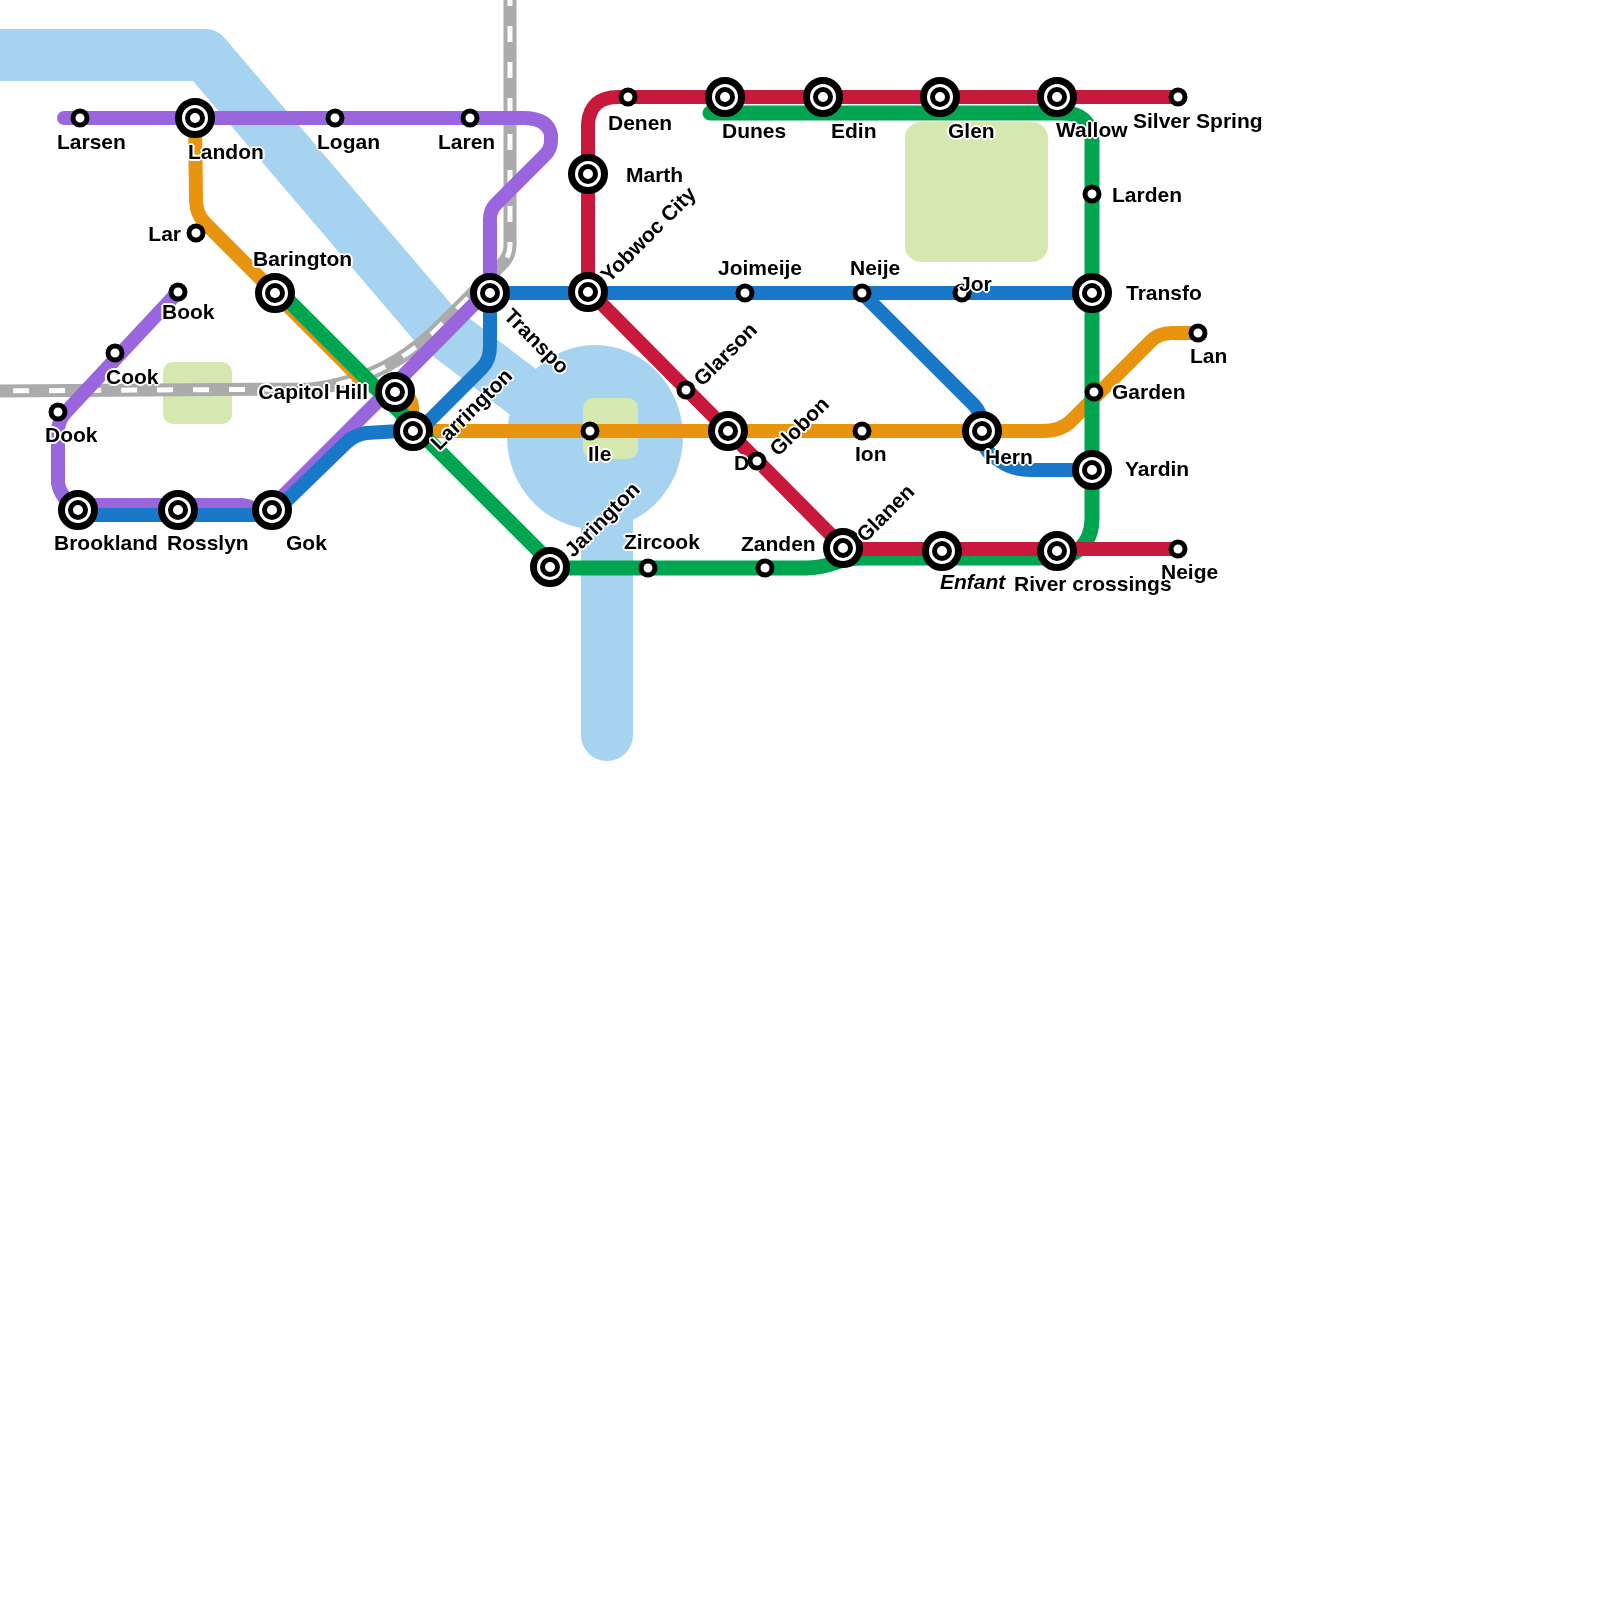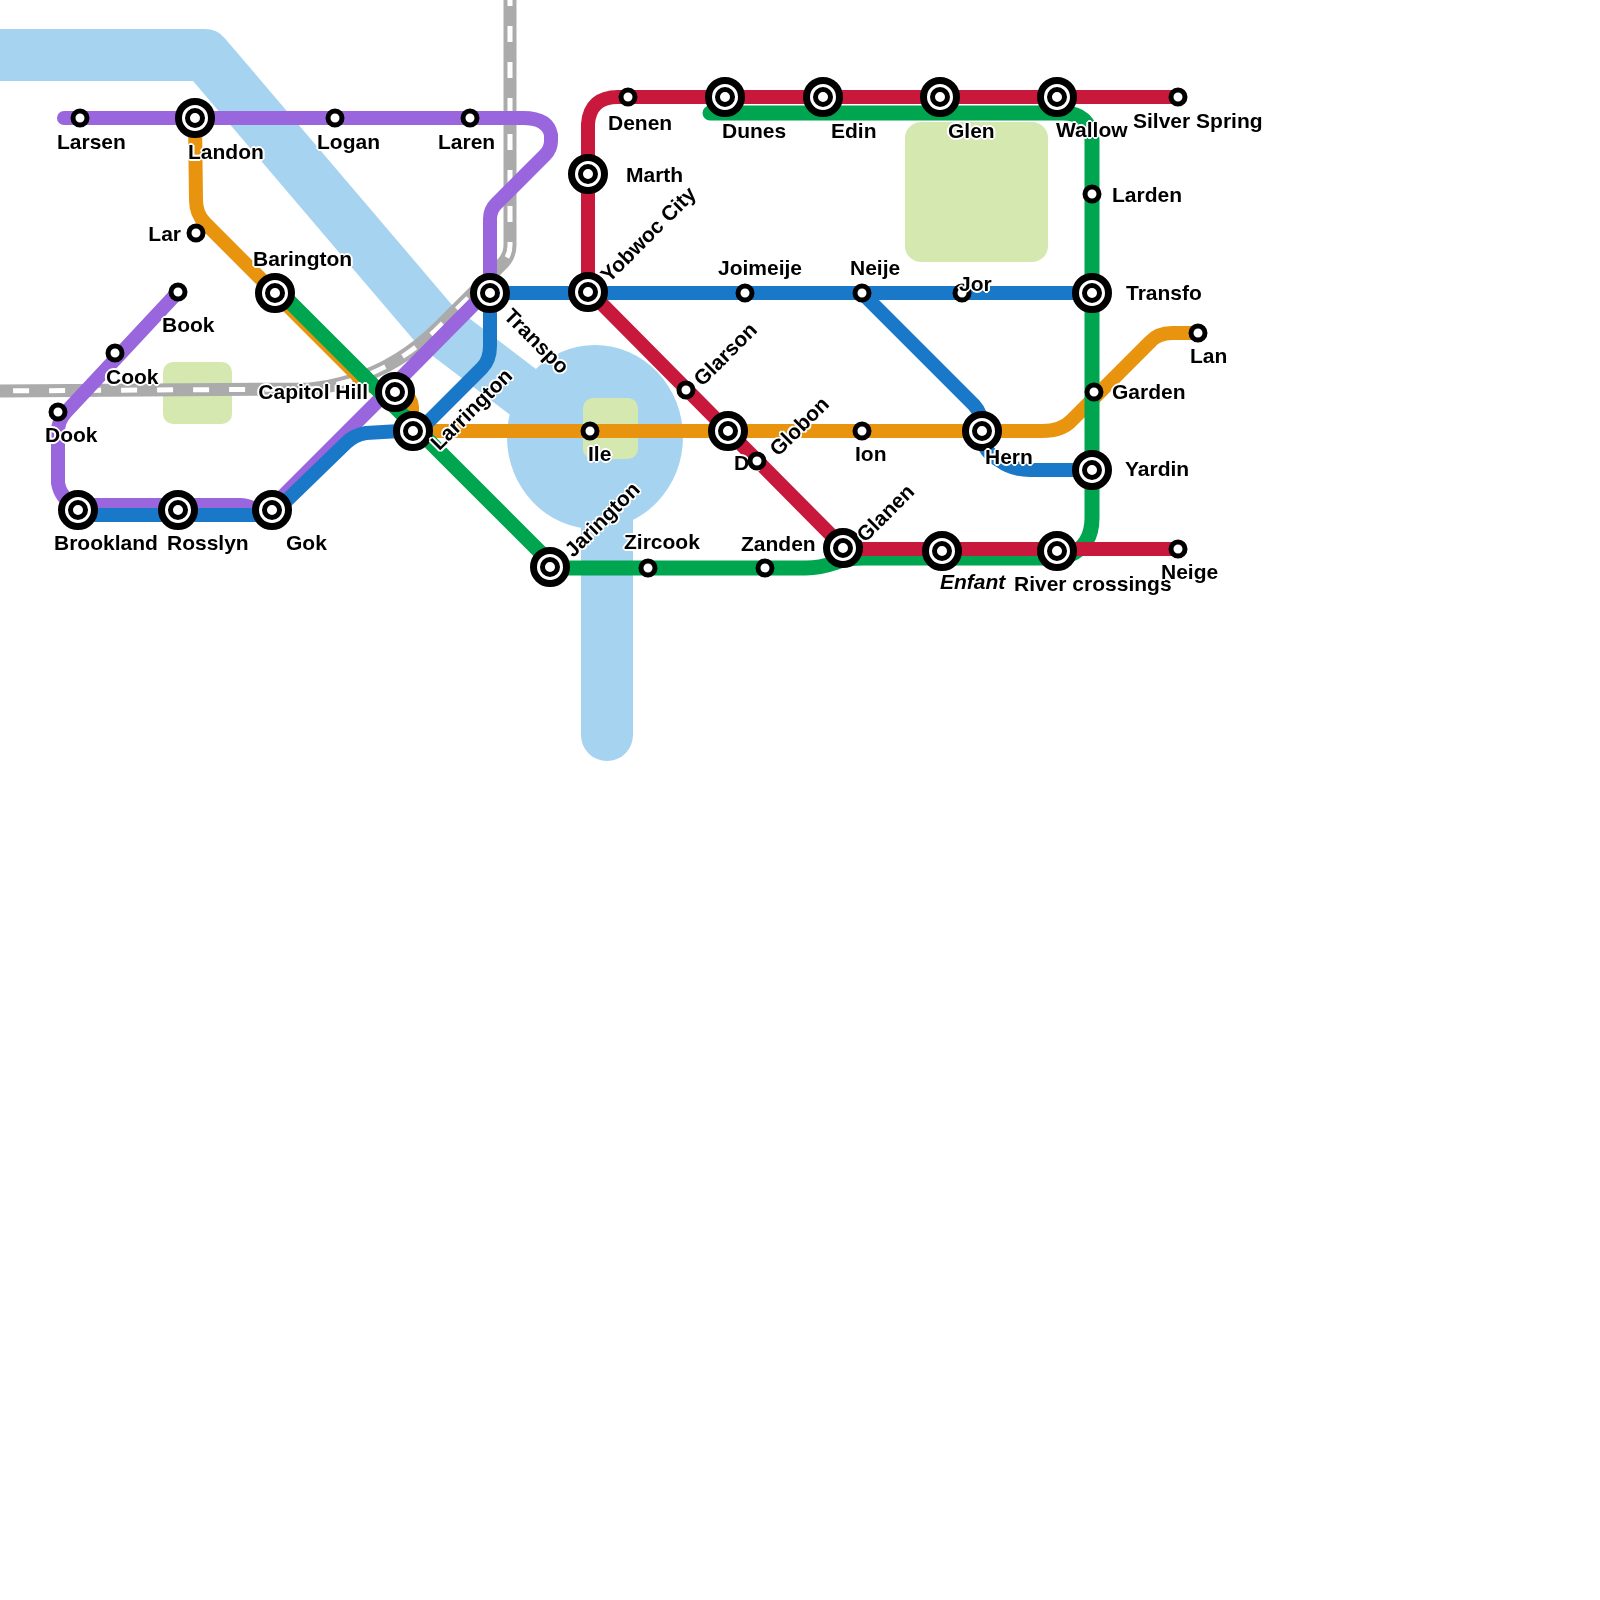--- a/index.html
+++ b/index.html
@@ -71,21 +71,21 @@
       <div class="lbl" style="left: 1133px; top: 120px; transform: translateY(-50%);">Silver Spring</div>
       <div class="st st-big" style="left: 588px; top: 174px;"></div>
       <div class="lbl" style="left: 626px; top: 174px; transform: translateY(-50%);">Marth</div>
       <div class="st st-small" style="left: 1092px; top: 194px;"></div>
       <div class="lbl" style="left: 1112px; top: 194px; transform: translateY(-50%);">Larden</div>
       <div class="st st-small" style="left: 196px; top: 233px;"></div>
       <div class="lbl" style="left: 181px; top: 233px; transform: translate(-100%, -50%);">Lar</div>
       <div class="st st-big" style="left: 275px; top: 293px;"></div>
       <div class="lbl" style="left: 253px; top: 258px; transform: translateY(-50%);">Barington</div>
       <div class="st st-small" style="left: 178px; top: 292px;"></div>
-      <div class="lbl" style="left: 162px; top: 324px; transform: translateY(-50%);">Book</div>
+      <div class="lbl" style="left: 162px; top: 311px; transform: translateY(-50%);">Book</div>
       <div class="st st-small" style="left: 115px; top: 353px;"></div>
       <div class="lbl" style="left: 106px; top: 376px; transform: translateY(-50%);">Cook</div>
       <div class="st st-big" style="left: 588px; top: 292px;"></div>
       <div class="lbl" style="left: 604px; top: 278px; transform-origin: 0px 50%; transform: translateY(-50%) rotate(-45deg);">Yobwoc City</div>
       <div class="st st-big" style="left: 490px; top: 293px;"></div>
       <div class="lbl" style="left: 508px; top: 312px; transform-origin: 0px 50%; transform: translateY(-50%) rotate(45deg);">Transpo</div>
       <div class="st st-small" style="left: 745px; top: 293px;"></div>
       <div class="lbl" style="left: 718px; top: 267px; transform: translateY(-50%);">Joimeije</div>
       <div class="st st-small" style="left: 862px; top: 293px;"></div>
       <div class="lbl" style="left: 850px; top: 267px; transform: translateY(-50%);">Neije</div>

